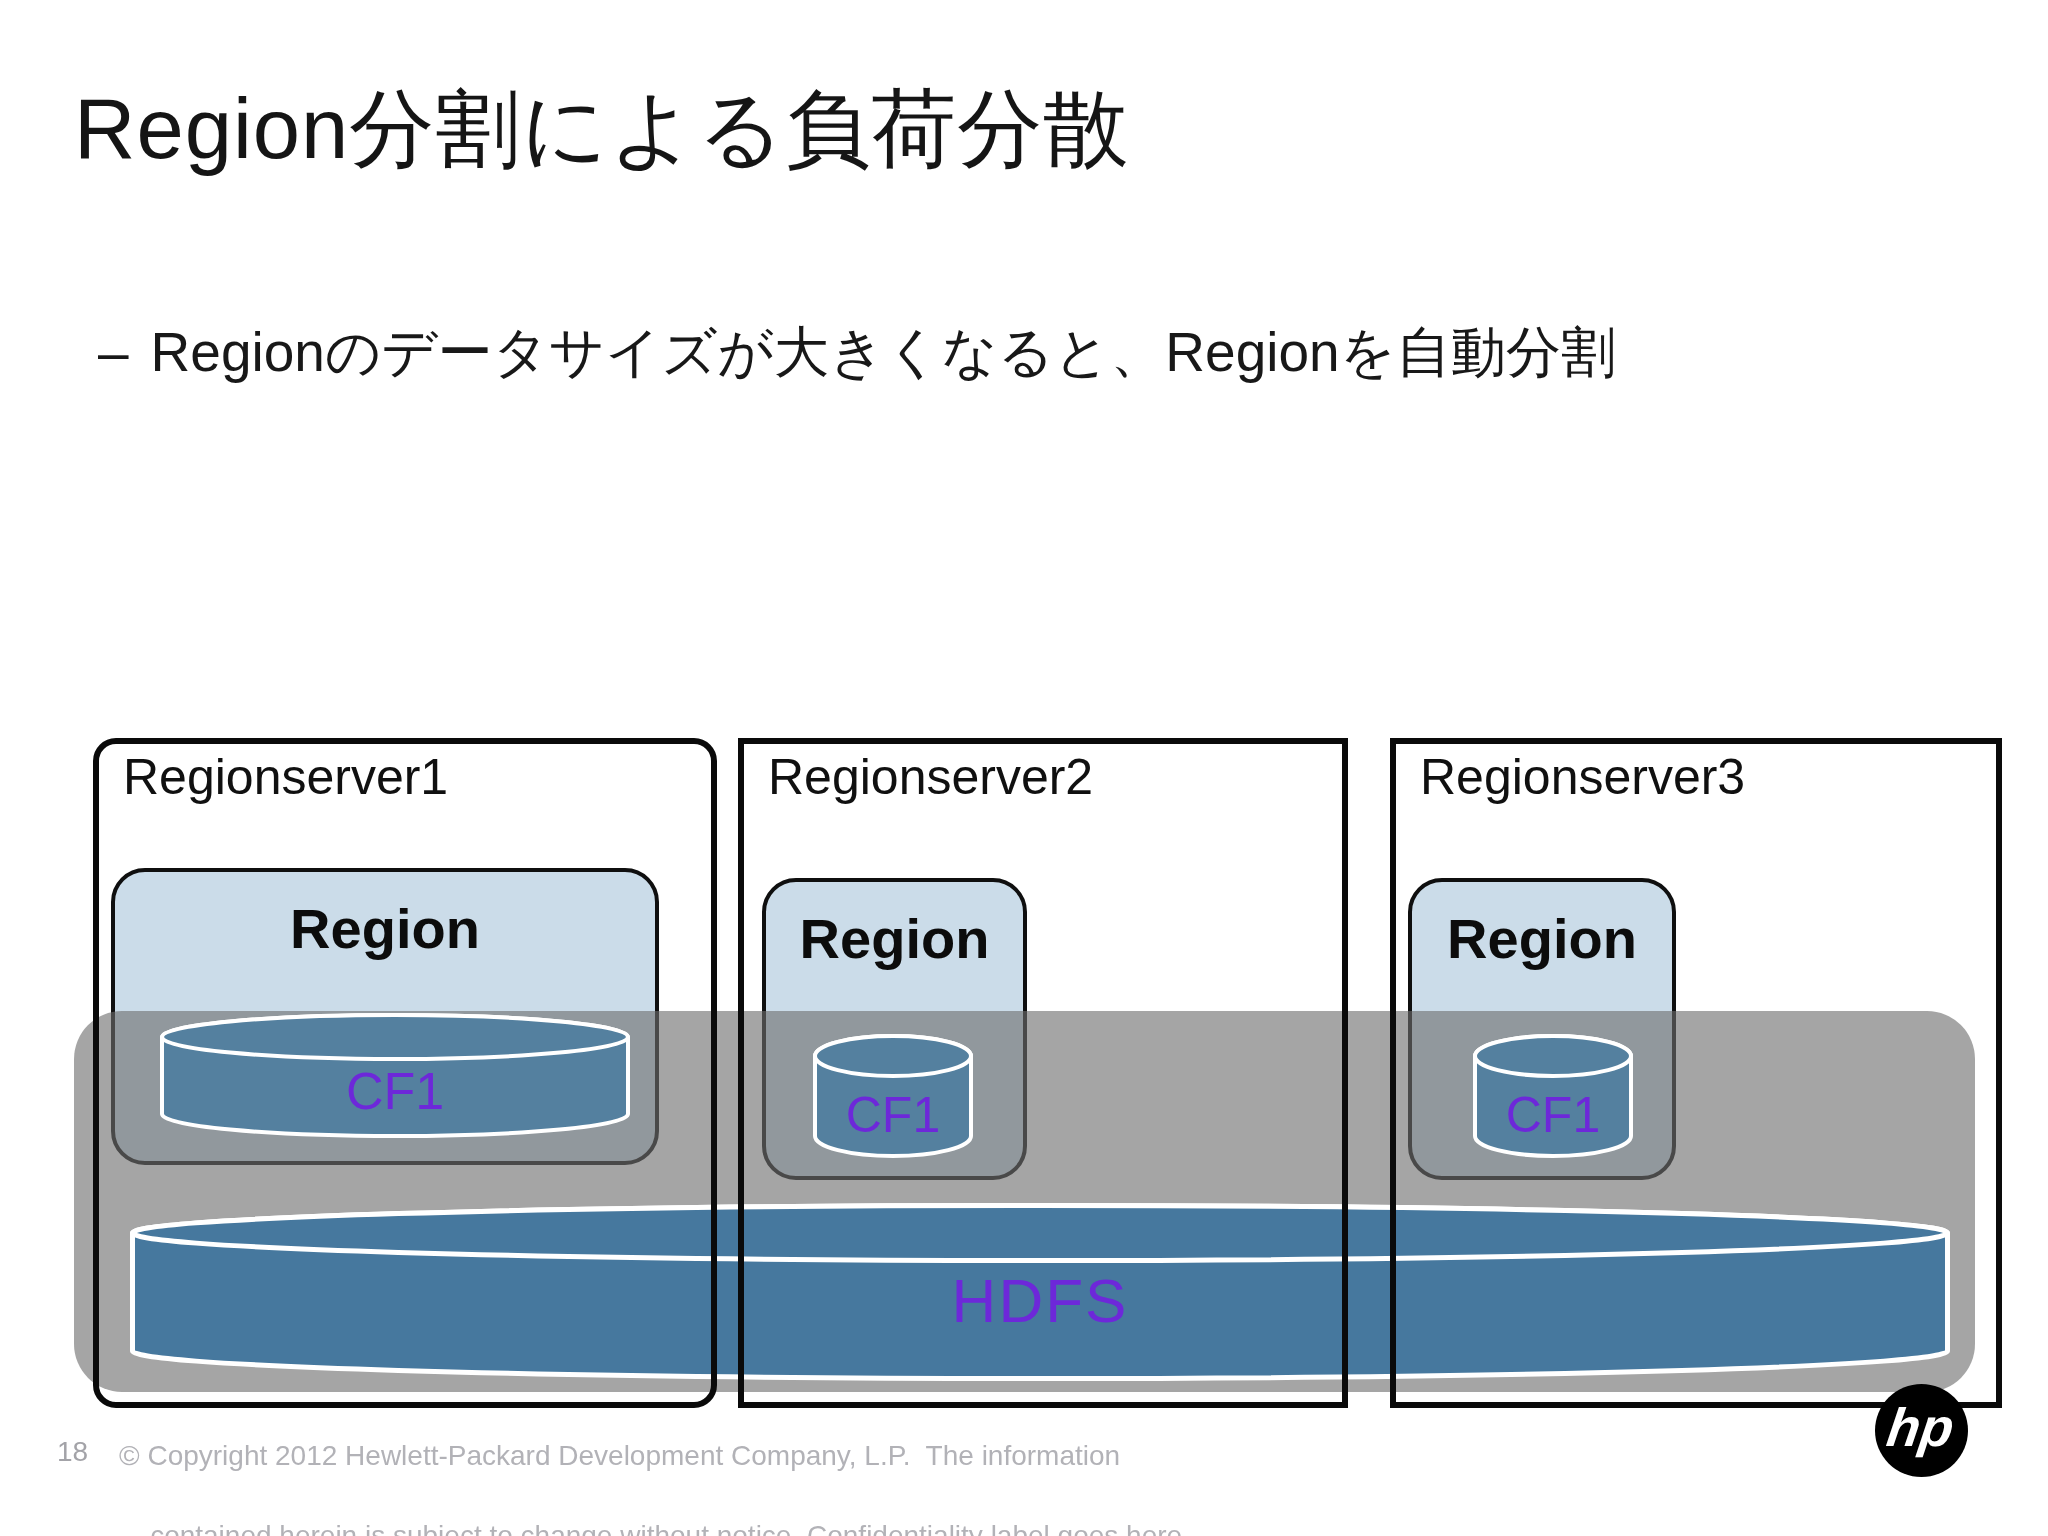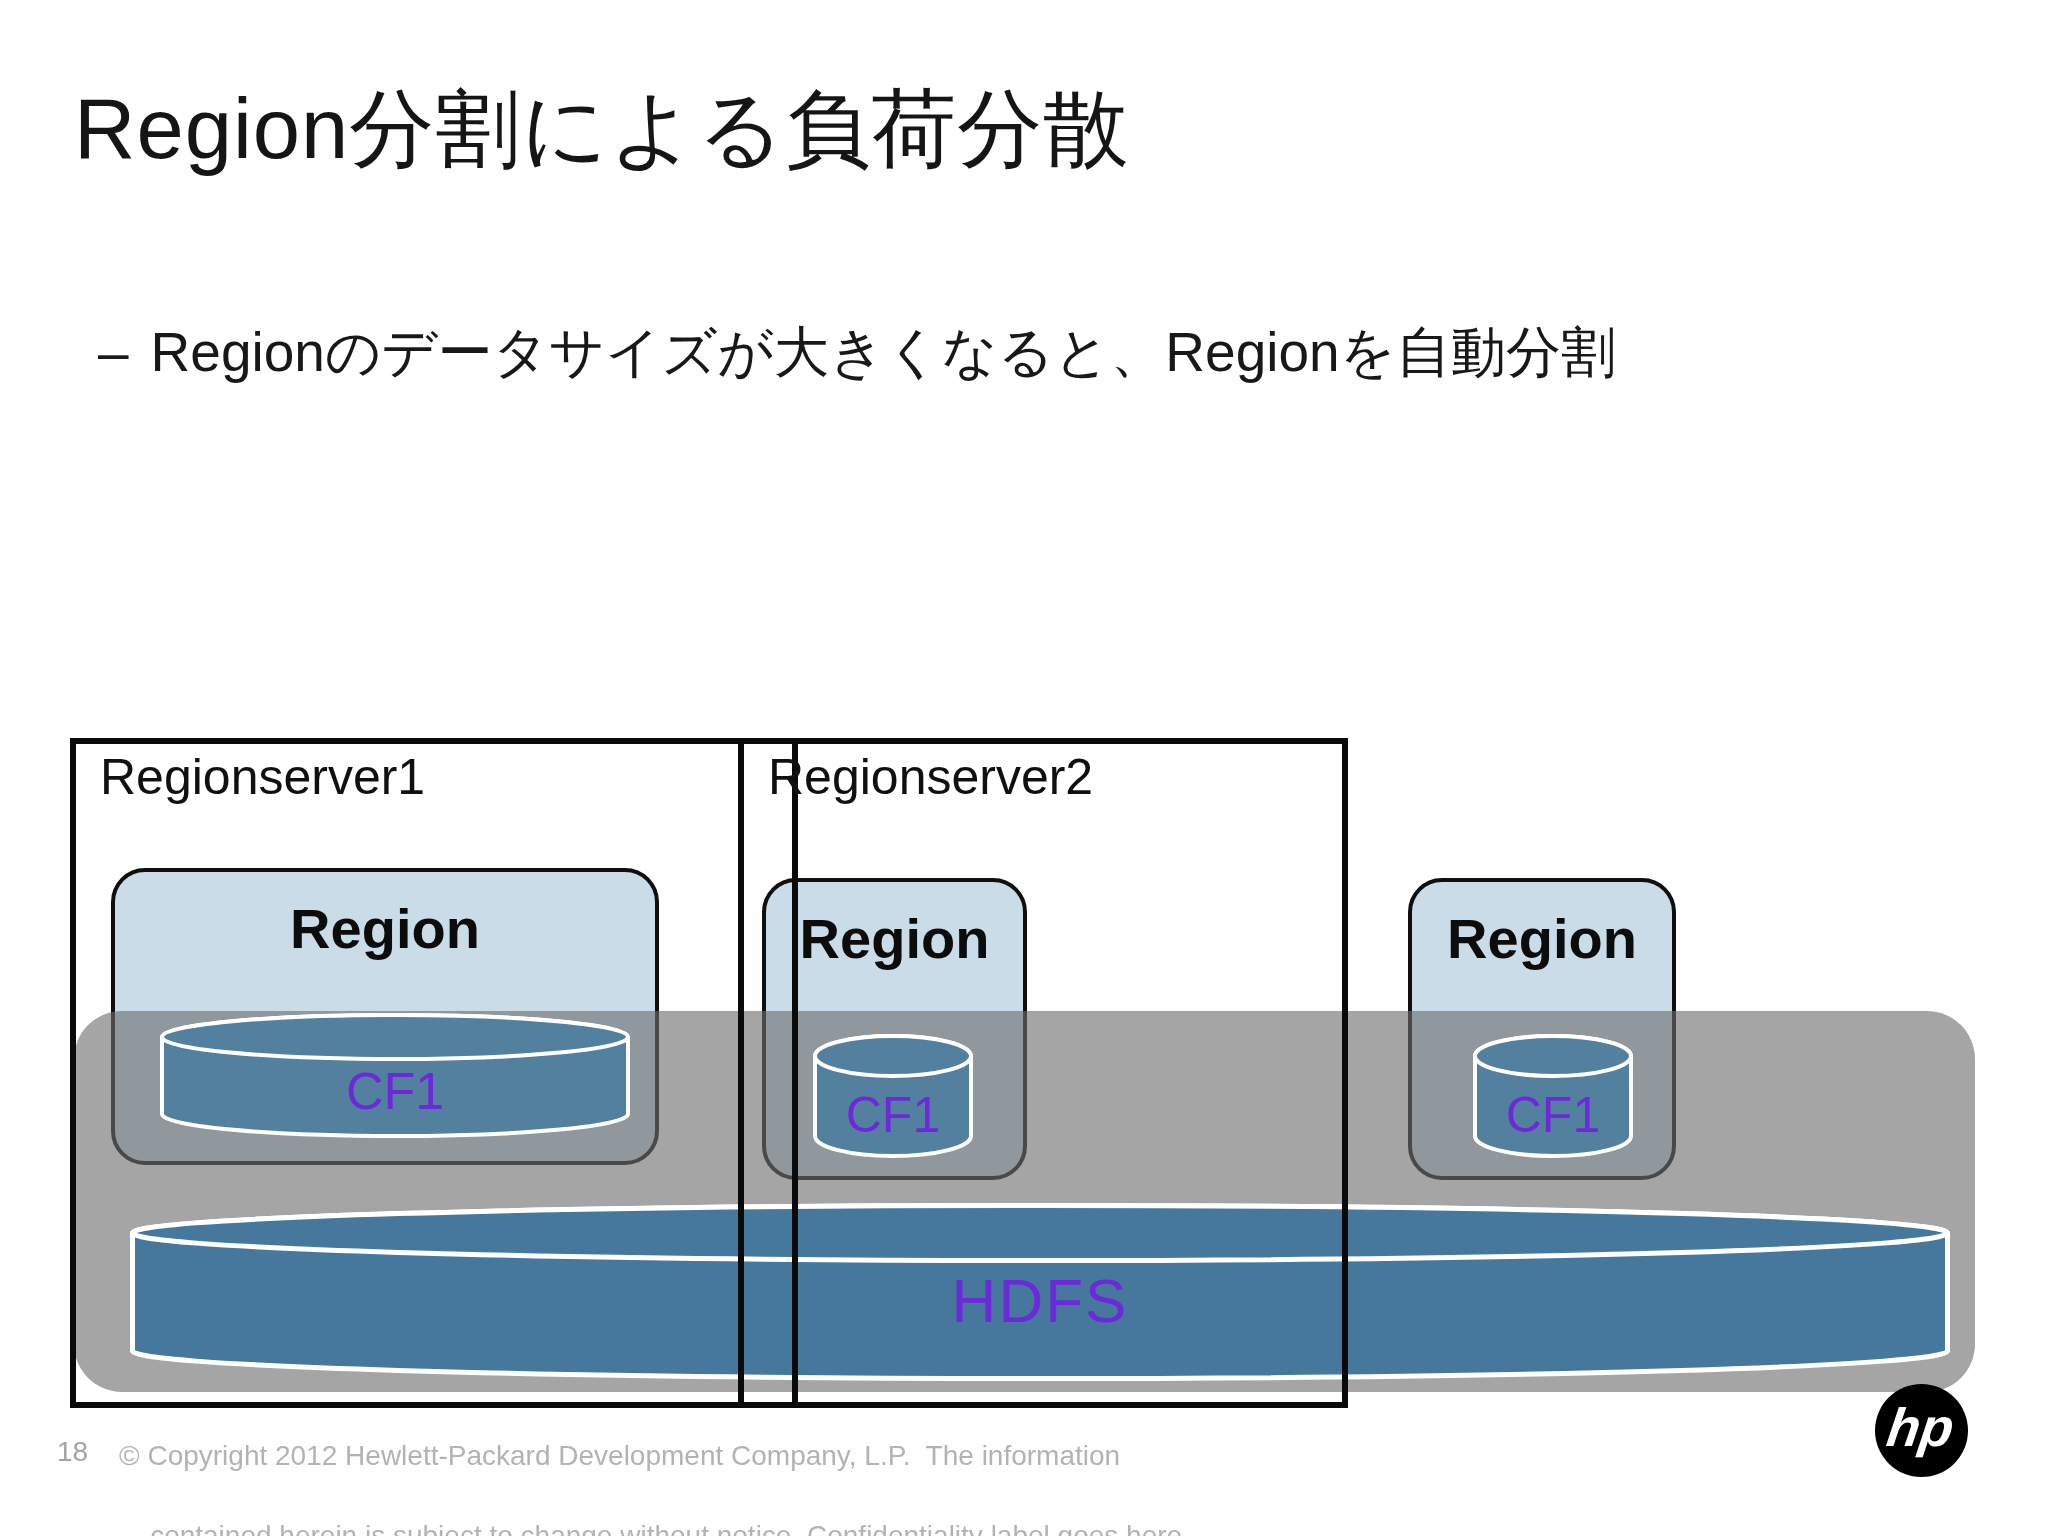--- a/index.html
+++ b/index.html
@@ -49,21 +49,21 @@
   .cyl.c1 .cyl-label{top:48px;font-size:52px;}
   .cyl.c2 .cyl-label,.cyl.c3 .cyl-label{top:52px;font-size:50px;}
   .cyl.hdfs{left:130px;top:1203px;}
   .cyl.hdfs .cyl-label{top:62px;font-size:62px;letter-spacing:2px;}
 
   
   .box{
     position:absolute;border:6px solid #0a0a0a;background:transparent;z-index:4;
     box-sizing:border-box;
   }
-  .box.b1{left:70px;top:738px;width:728px;height:670px;}
+  .box.b1{left:93px;top:738px;width:624px;height:670px;border-radius:23px;}
   .box.b2{left:738px;top:738px;width:610px;height:670px;padding-left:40px;}
   .box.b3{left:1390px;top:738px;width:612px;height:670px;}
   .server-label{
     position:absolute;left:24px;top:4px;font-size:50px;font-weight:400;color:#101010;
     white-space:nowrap;
   }
 
   
   .page-number{
     position:absolute;left:57px;top:1436px;font-size:28px;color:#a3a3a8;z-index:5;
@@ -133,20 +133,23 @@
     </svg>
     <div class="cyl-label">HDFS</div>
   </div>
 
   <div class="box b1">
     <div class="server-label">Regionserver1</div>
   </div>
   <div class="box b2">
     <div class="server-label">Regionserver2</div>
   </div>
+  <div class="box b3">
+    <div class="server-label">Regionserver3</div>
+  </div>
 
   <div class="page-number">18</div>
   <div class="copyright"><span>© Copyright 2012 Hewlett-Packard Development Company, L.P.  The information</span><br>
     <span>contained herein is subject to change without notice. Confidentiality label goes here</span>
   </div>
   <div class="hp-logo">
     <span class="hp-logo-text">hp</span>
   </div>
 
 </div>

